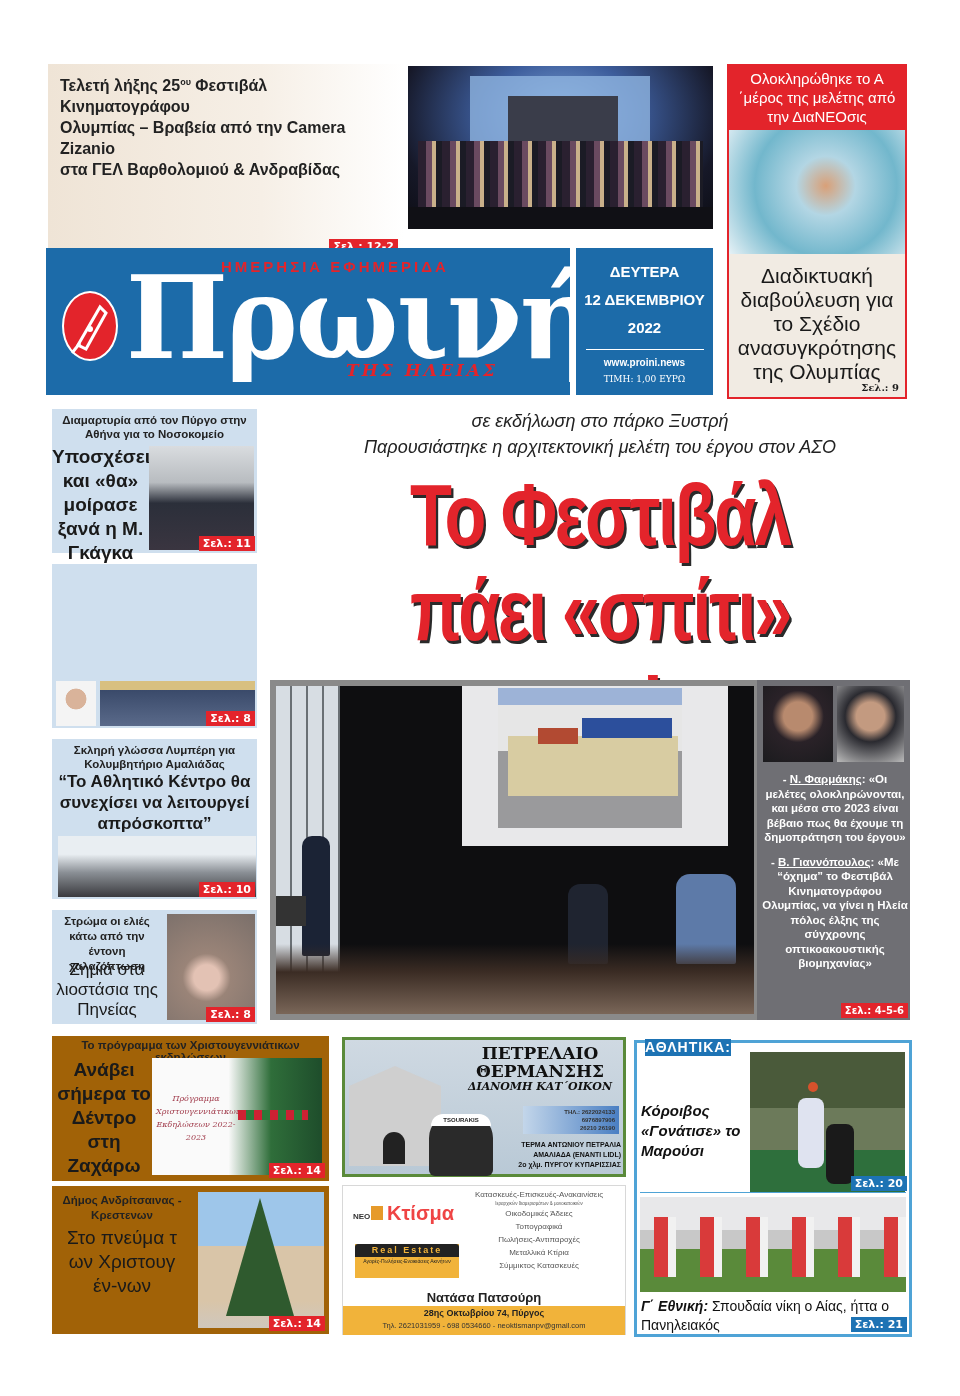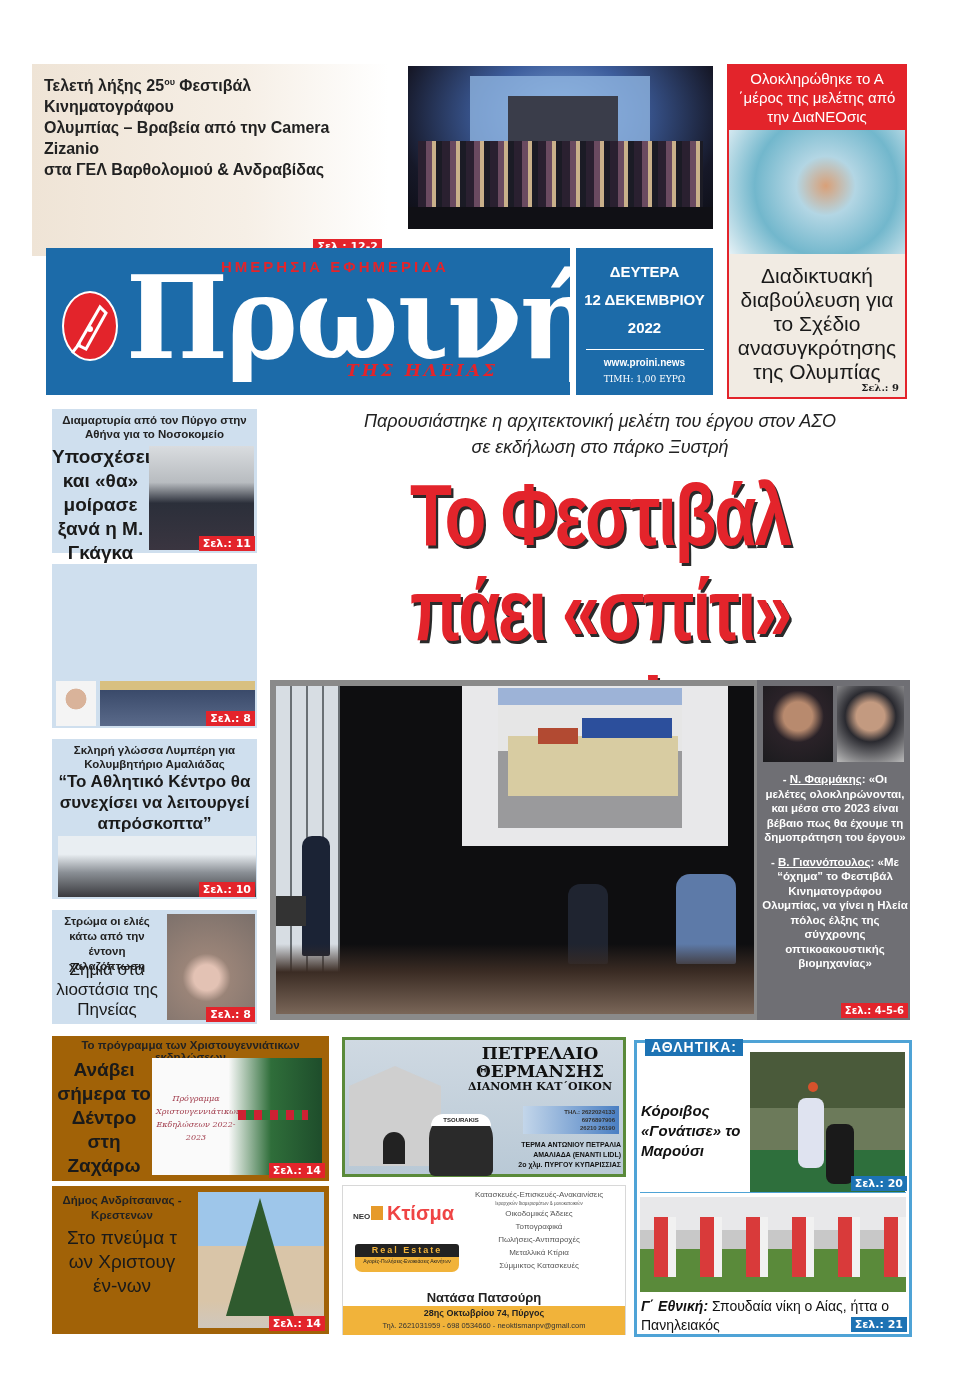--- a/index.html
+++ b/index.html
@@ -2,21 +2,21 @@
 <html><head>
 <meta charset="utf-8">
 <style>
 *{box-sizing:border-box;margin:0;padding:0}
 body{width:960px;height:1396px;background:#fff;font-family:"Liberation Sans",sans-serif;position:relative;overflow:hidden;color:#1a1a1a}
 .abs{position:absolute}
 .pg{position:absolute;background:#e3242b;color:#fff;font-weight:bold;font-size:11px;padding:1px 4px;line-height:13px;font-family:"DejaVu Sans",sans-serif}
 .pg.blue{background:#1d73b4}
 .photo{position:absolute;overflow:hidden}
 
-#top-left{left:32px;top:64px;width:356px;height:192px;background:linear-gradient(90deg,#efe4d6 0%,#f6efe6 60%,#fff 100%)}
+#top-left{left:48px;top:64px;width:356px;height:192px;background:linear-gradient(90deg,#efe4d6 0%,#f6efe6 60%,#fff 100%)}
 #top-left .kick{position:absolute;left:12px;top:8px;width:340px;font-weight:bold;font-size:16px;line-height:21px;color:#222}
 #top-left .kick sup{font-size:9px}
 #top-left .head{position:absolute;left:10px;top:76px;width:340px;font-family:"DejaVu Serif",serif;font-size:29px;line-height:38px;color:#111}
 
 #top-photo{left:408px;top:66px;width:305px;height:163px;background:radial-gradient(ellipse at 50% 30%,#7ea7d9 0%,#3d5d9c 35%,#161828 75%,#0c0c12 100%)}
 
 #diane{left:727px;top:64px;width:180px;height:335px;border:2px solid #e3242b;background:#f1ebe3}
 #diane .hdr{background:#e3242b;color:#fff;font-weight:normal;font-size:15px;line-height:19px;text-align:center;padding:3px 2px 4px}
 #diane .img{height:124px;background:radial-gradient(circle at 55% 45%,#d9a078 0%,#b3d6e4 25%,#72b7cc 60%,#e6f1f6 100%)}
 #diane .title{font-size:21px;line-height:24px;text-align:center;padding-top:10px;color:#1a1a1a}
@@ -43,21 +43,21 @@
 #mainphoto{position:relative;width:100%;height:100%;background:#0e0e10;overflow:hidden}
 #quotes{left:757px;top:680px;width:153px;height:340px;background:#6f6f74}
 #quotes .txt{position:absolute;top:92px;left:4px;width:148px;color:#fff;font-size:11.5px;line-height:14.5px;text-align:center;font-weight:bold}
 #quotes u{text-decoration:underline}
 
 #ad-oil{left:342px;top:1037px;width:284px;height:140px;background:#5a8a3a;padding:3px}
 #ad-oil .in{position:relative;width:100%;height:100%;background:linear-gradient(180deg,#cfd9e2 0%,#b9c9d6 100%)}
 #ad-ktisma{left:342px;top:1185px;width:284px;height:150px;background:#fff;border:1px solid #d8d8d8}
 
 #sports{left:634px;top:1040px;width:278px;height:297px;border:3px solid #4fa3d6;background:#fff}
-#sports .tag{position:absolute;left:8px;top:-4px;background:#1d73b4;color:#fff;font-weight:bold;font-size:14px;padding:0 6px;line-height:17px;letter-spacing:1px}
+#sports .tag{position:absolute;left:8px;top:-4px;background:#1d73b4;color:#fff;font-weight:bold;font-size:14px;padding:0 0;line-height:17px;letter-spacing:1px}
 </style>
 </head>
 <body>
 
 <div id="top-left" class="abs">
   <div class="kick">
     <span>Τελετή λήξης 25</span><sup>ου</sup><span> Φεστιβάλ Κινηματογράφου</span><br>
     <span>Ολυμπίας – Βραβεία από την  Camera Zizanio</span><br>
     <span>στα ΓΕΛ Βαρθολομιού  &amp;  Ανδραβίδας</span>
   </div>
@@ -119,22 +119,22 @@
 </div>
 
 <div class="lbox" style="top:910px;height:114px">
   <div class="k" style="position:absolute;left:0;top:4px;width:110px;line-height:15px">Στρώμα οι ελιές κάτω από την έντονη χαλαζόπτωση</div>
   <div class="h" style="position:absolute;left:0;top:50px;width:110px;font-weight:normal;font-size:17px;line-height:20px">Ζημιά στα λιοστάσια της Πηνείας</div>
   <div class="photo" style="left:115px;top:4px;width:88px;height:106px;background:radial-gradient(circle at 45% 60%,#e3c2b4 0 16%,#9a8478 30%,#7a6f6a 100%)"></div>
   <span class="pg" style="right:2px;bottom:2px">Σελ.: 8</span>
 </div>
 
 <div id="deck" class="abs">
+  <div>σε εκδήλωση στο πάρκο Ξυστρή</div>
   <div>Παρουσιάστηκε η αρχιτεκτονική μελέτη του έργου στον ΑΣΟ</div>
-  <div>σε εκδήλωση στο πάρκο Ξυστρή</div>
 </div>
 <div id="headline" class="abs">
   <div>Το Φεστιβάλ</div>
   <div>πάει «σπίτι» του!</div>
 </div>
 
 <div id="mainphoto-frame" class="abs">
   <div id="mainphoto">
     <div style="position:absolute;left:0;top:0;width:64px;height:100%;background:repeating-linear-gradient(90deg,#d7dde3 0 14px,#6a7075 14px 16px),#cfd6dc"></div>
     <div style="position:absolute;left:186px;top:0;width:266px;height:160px;background:#e8e8ea">
@@ -183,40 +183,40 @@
 
 <div id="ad-oil" class="abs">
   <div class="in">
     <div style="position:absolute;left:4px;top:26px;width:92px;height:100px;background:#cfcfcf;clip-path:polygon(0 20%,50% 0,100% 20%,100% 100%,0 100%)"></div>
     <div style="position:absolute;left:38px;top:92px;width:22px;height:32px;background:#222;border-radius:11px 11px 0 0"></div>
     <div style="position:absolute;left:84px;top:74px;width:64px;height:62px;background:#2a2a2a;border-radius:24px 24px 6px 6px"></div>
     <div style="position:absolute;left:86px;top:74px;width:60px;font-size:6px;font-weight:bold;color:#222;text-align:center;background:#fff;border-radius:20px 20px 0 0;line-height:12px">TSOURAKIS</div>
     <div style="position:absolute;left:110px;top:4px;width:170px;text-align:center;font-family:'DejaVu Serif',serif;font-weight:bold;font-size:17px;line-height:18px;color:#111">
       <div>ΠΕΤΡΕΛΑΙΟ</div>
       <div>ΘΕΡΜΑΝΣΗΣ</div>
-      <div style="font-size:11px;line-height:14px"><span>ΔΙΑΝΟΜΗ</span> <span>ΚΑΤ΄ΟΙΚΟΝ</span></div>
+      <div style="font-style:italic;font-size:11px;line-height:14px"><span>ΔΙΑΝΟΜΗ</span> <span>ΚΑΤ΄ΟΙΚΟΝ</span></div>
     </div>
     <div style="position:absolute;left:178px;top:66px;width:96px;background:linear-gradient(90deg,#c3d6ea,#4a7fc3);font-size:6px;font-weight:bold;color:#333;text-align:right;padding:2px 4px;line-height:8px">
       <div>ΤΗΛ.: 2622024133</div>
         <div>6976897906</div>
         <div>26210 26190</div>
     </div>
     <div style="position:absolute;left:128px;top:100px;width:148px;font-size:7px;font-weight:bold;color:#111;text-align:right;line-height:10px">
       <div>ΤΕΡΜΑ ΑΝΤΩΝΙΟΥ ΠΕΤΡΑΛΙΑ</div>
         <div>ΑΜΑΛΙΑΔΑ (ΕΝΑΝΤΙ LIDL)</div>
         <div>2ο χλμ. ΠΥΡΓΟΥ ΚΥΠΑΡΙΣΣΙΑΣ</div>
     </div>
   </div>
 </div>
 
 <div id="ad-ktisma" class="abs">
   <div style="position:absolute;left:10px;top:26px;font-weight:bold;font-size:8px;color:#333">ΝΕΟ</div>
   <div style="position:absolute;left:28px;top:20px;width:12px;height:14px;background:#e69a2a"></div>
   <div style="position:absolute;left:44px;top:16px;font-weight:bold;font-size:20px;color:#ef4444">Κτίσμα</div>
-  <div style="position:absolute;left:12px;top:58px;width:104px;height:28px;background:#f1b33a;border-radius:7px">
+  <div style="position:absolute;left:12px;top:58px;width:104px;height:34px;background:#f1b33a;border-radius:0">
     <div style="background:#222;color:#f1b33a;font-weight:bold;font-size:9px;letter-spacing:2px;text-align:center;line-height:13px;border-radius:3px 3px 0 0">Real Estate</div>
     <div style="font-size:5px;text-align:center;line-height:8px;color:#222">Αγορές-Πωλήσεις-Ενοικιάσεις Ακινήτων</div>
   </div>
   <div style="position:absolute;right:6px;top:2px;width:160px;text-align:center;font-size:8px;line-height:13px;color:#555">
     <div>Κατασκευές-Επισκευές-Ανακαινίσεις</div>
     <div style="font-size:4.5px;line-height:6px">Ιεραρχικών διαμερισμάτων &amp; μονοκατοικιών</div>
     <div>Οικοδομικές Άδειες</div>
     <div>Τοπογραφικά</div>
     <div>Πωλήσεις-Αντιπαροχές</div>
     <div>Μεταλλικά Κτίρια</div>

